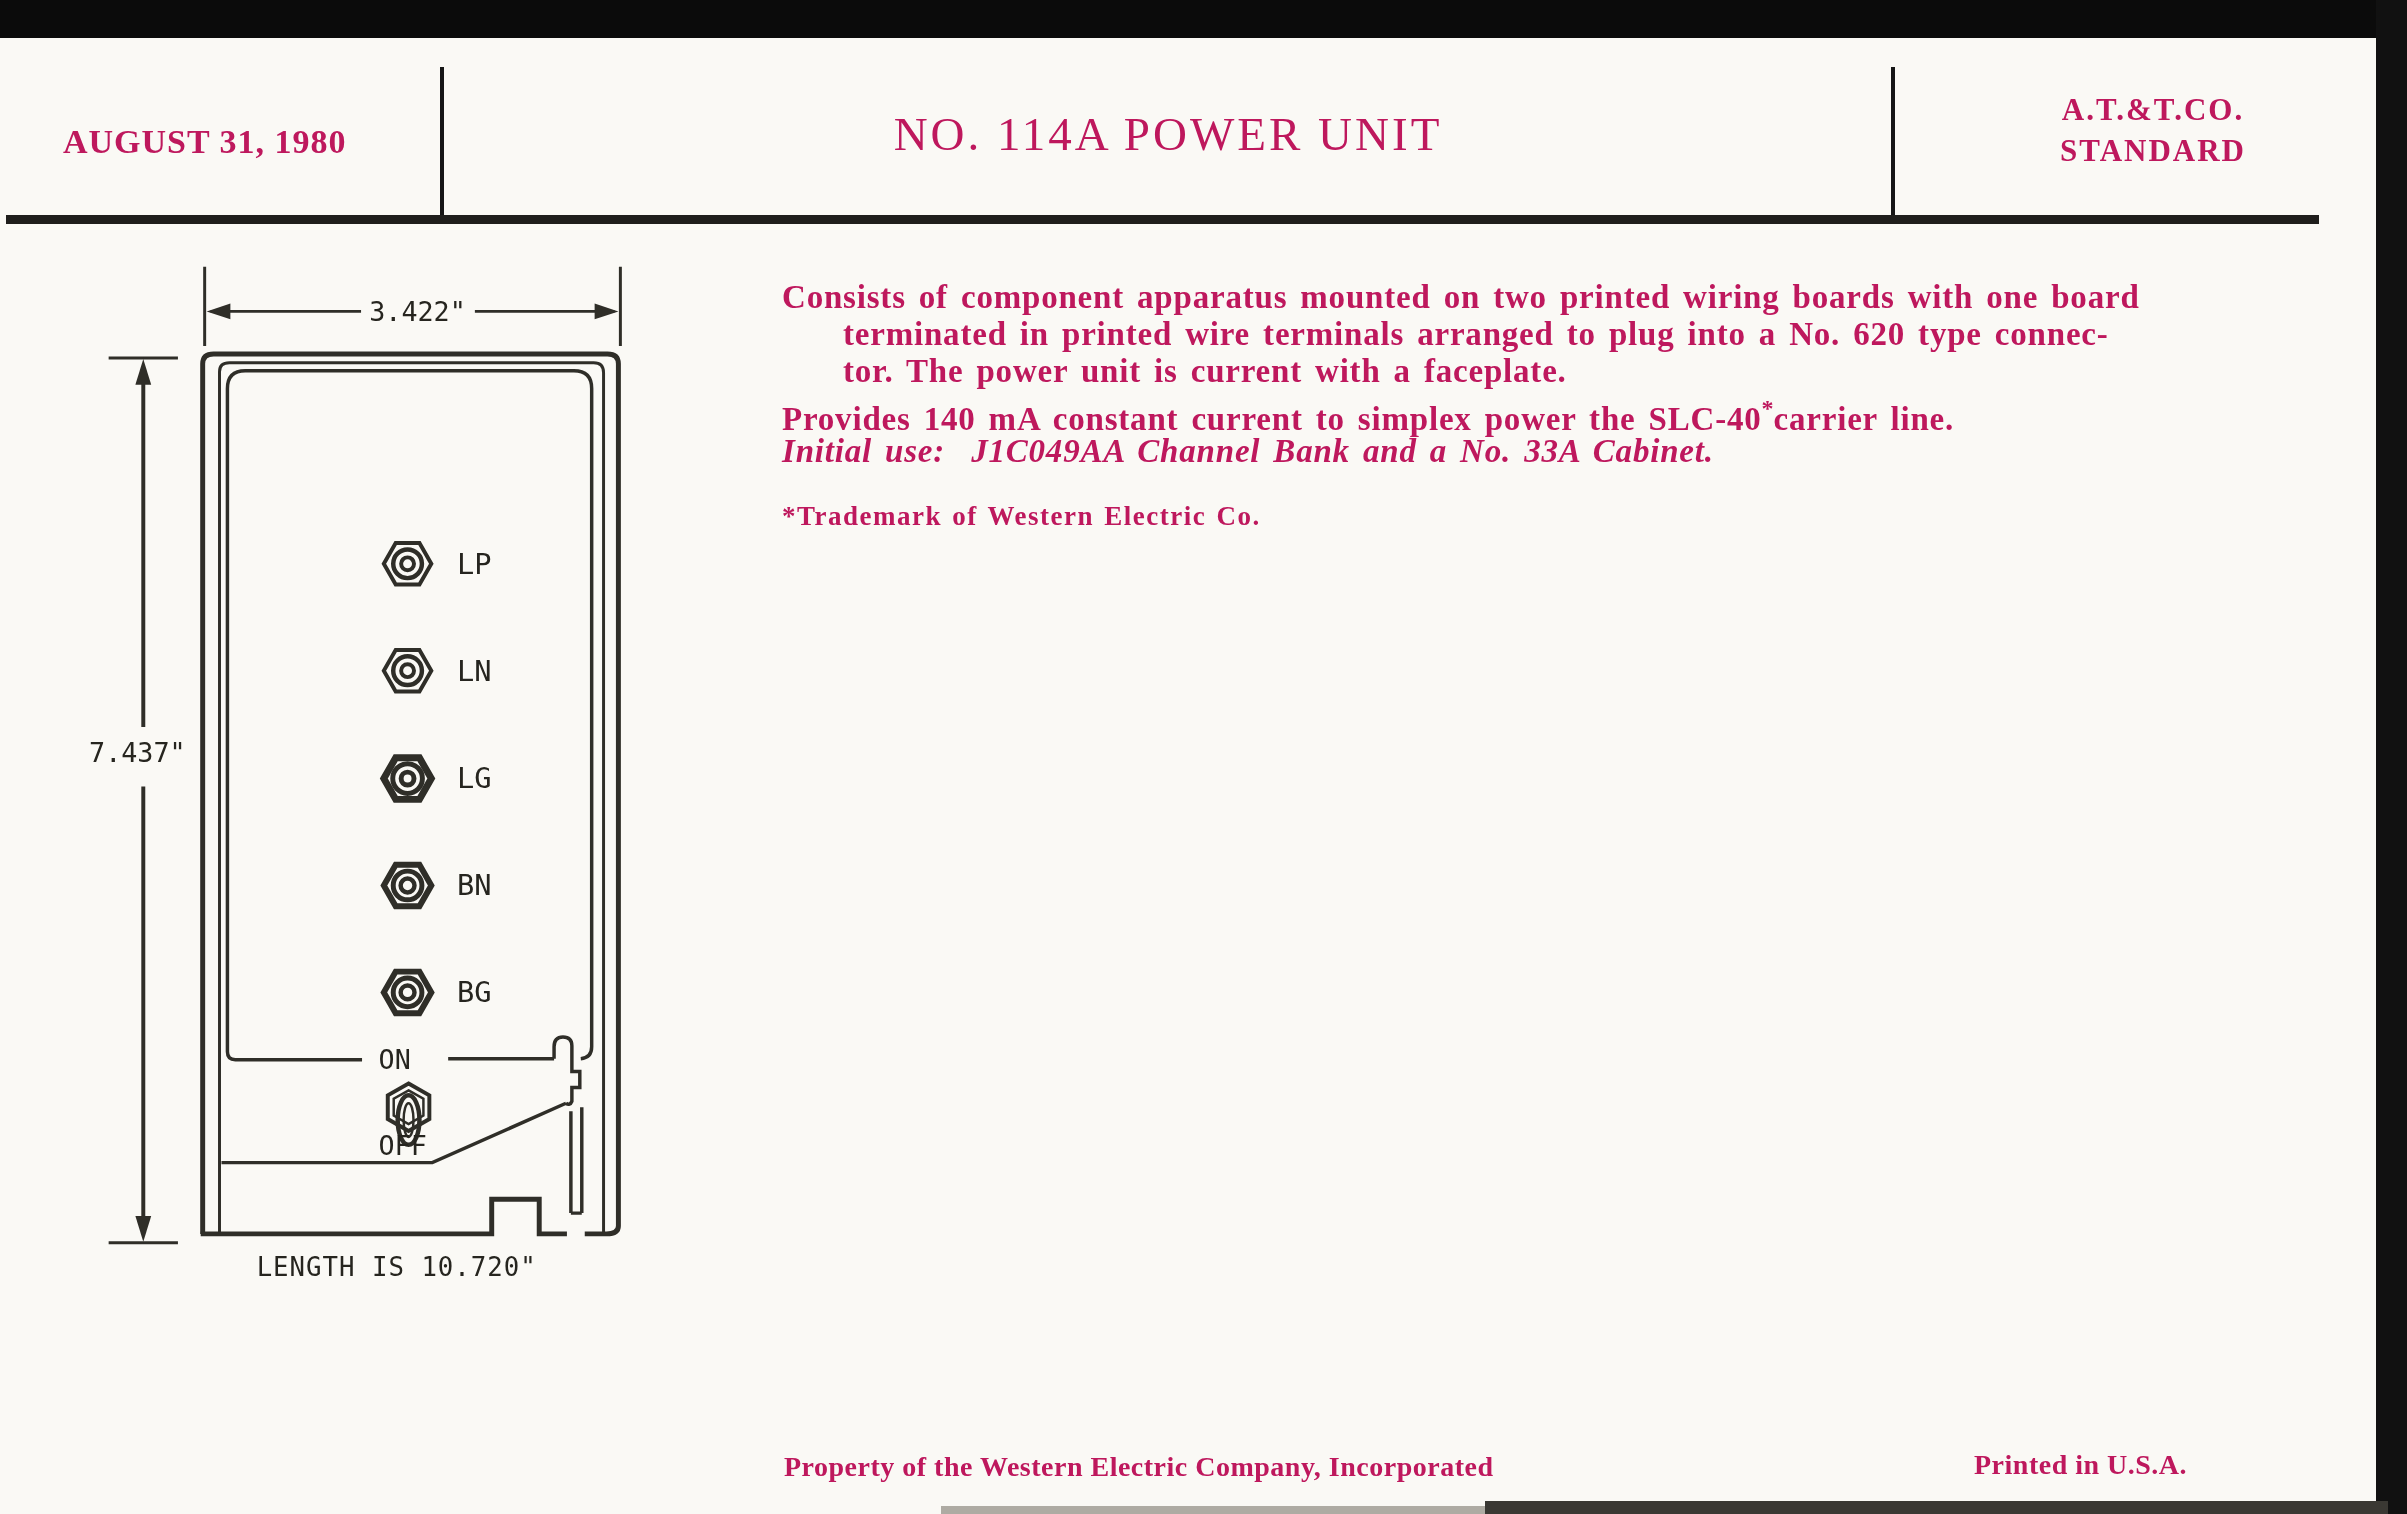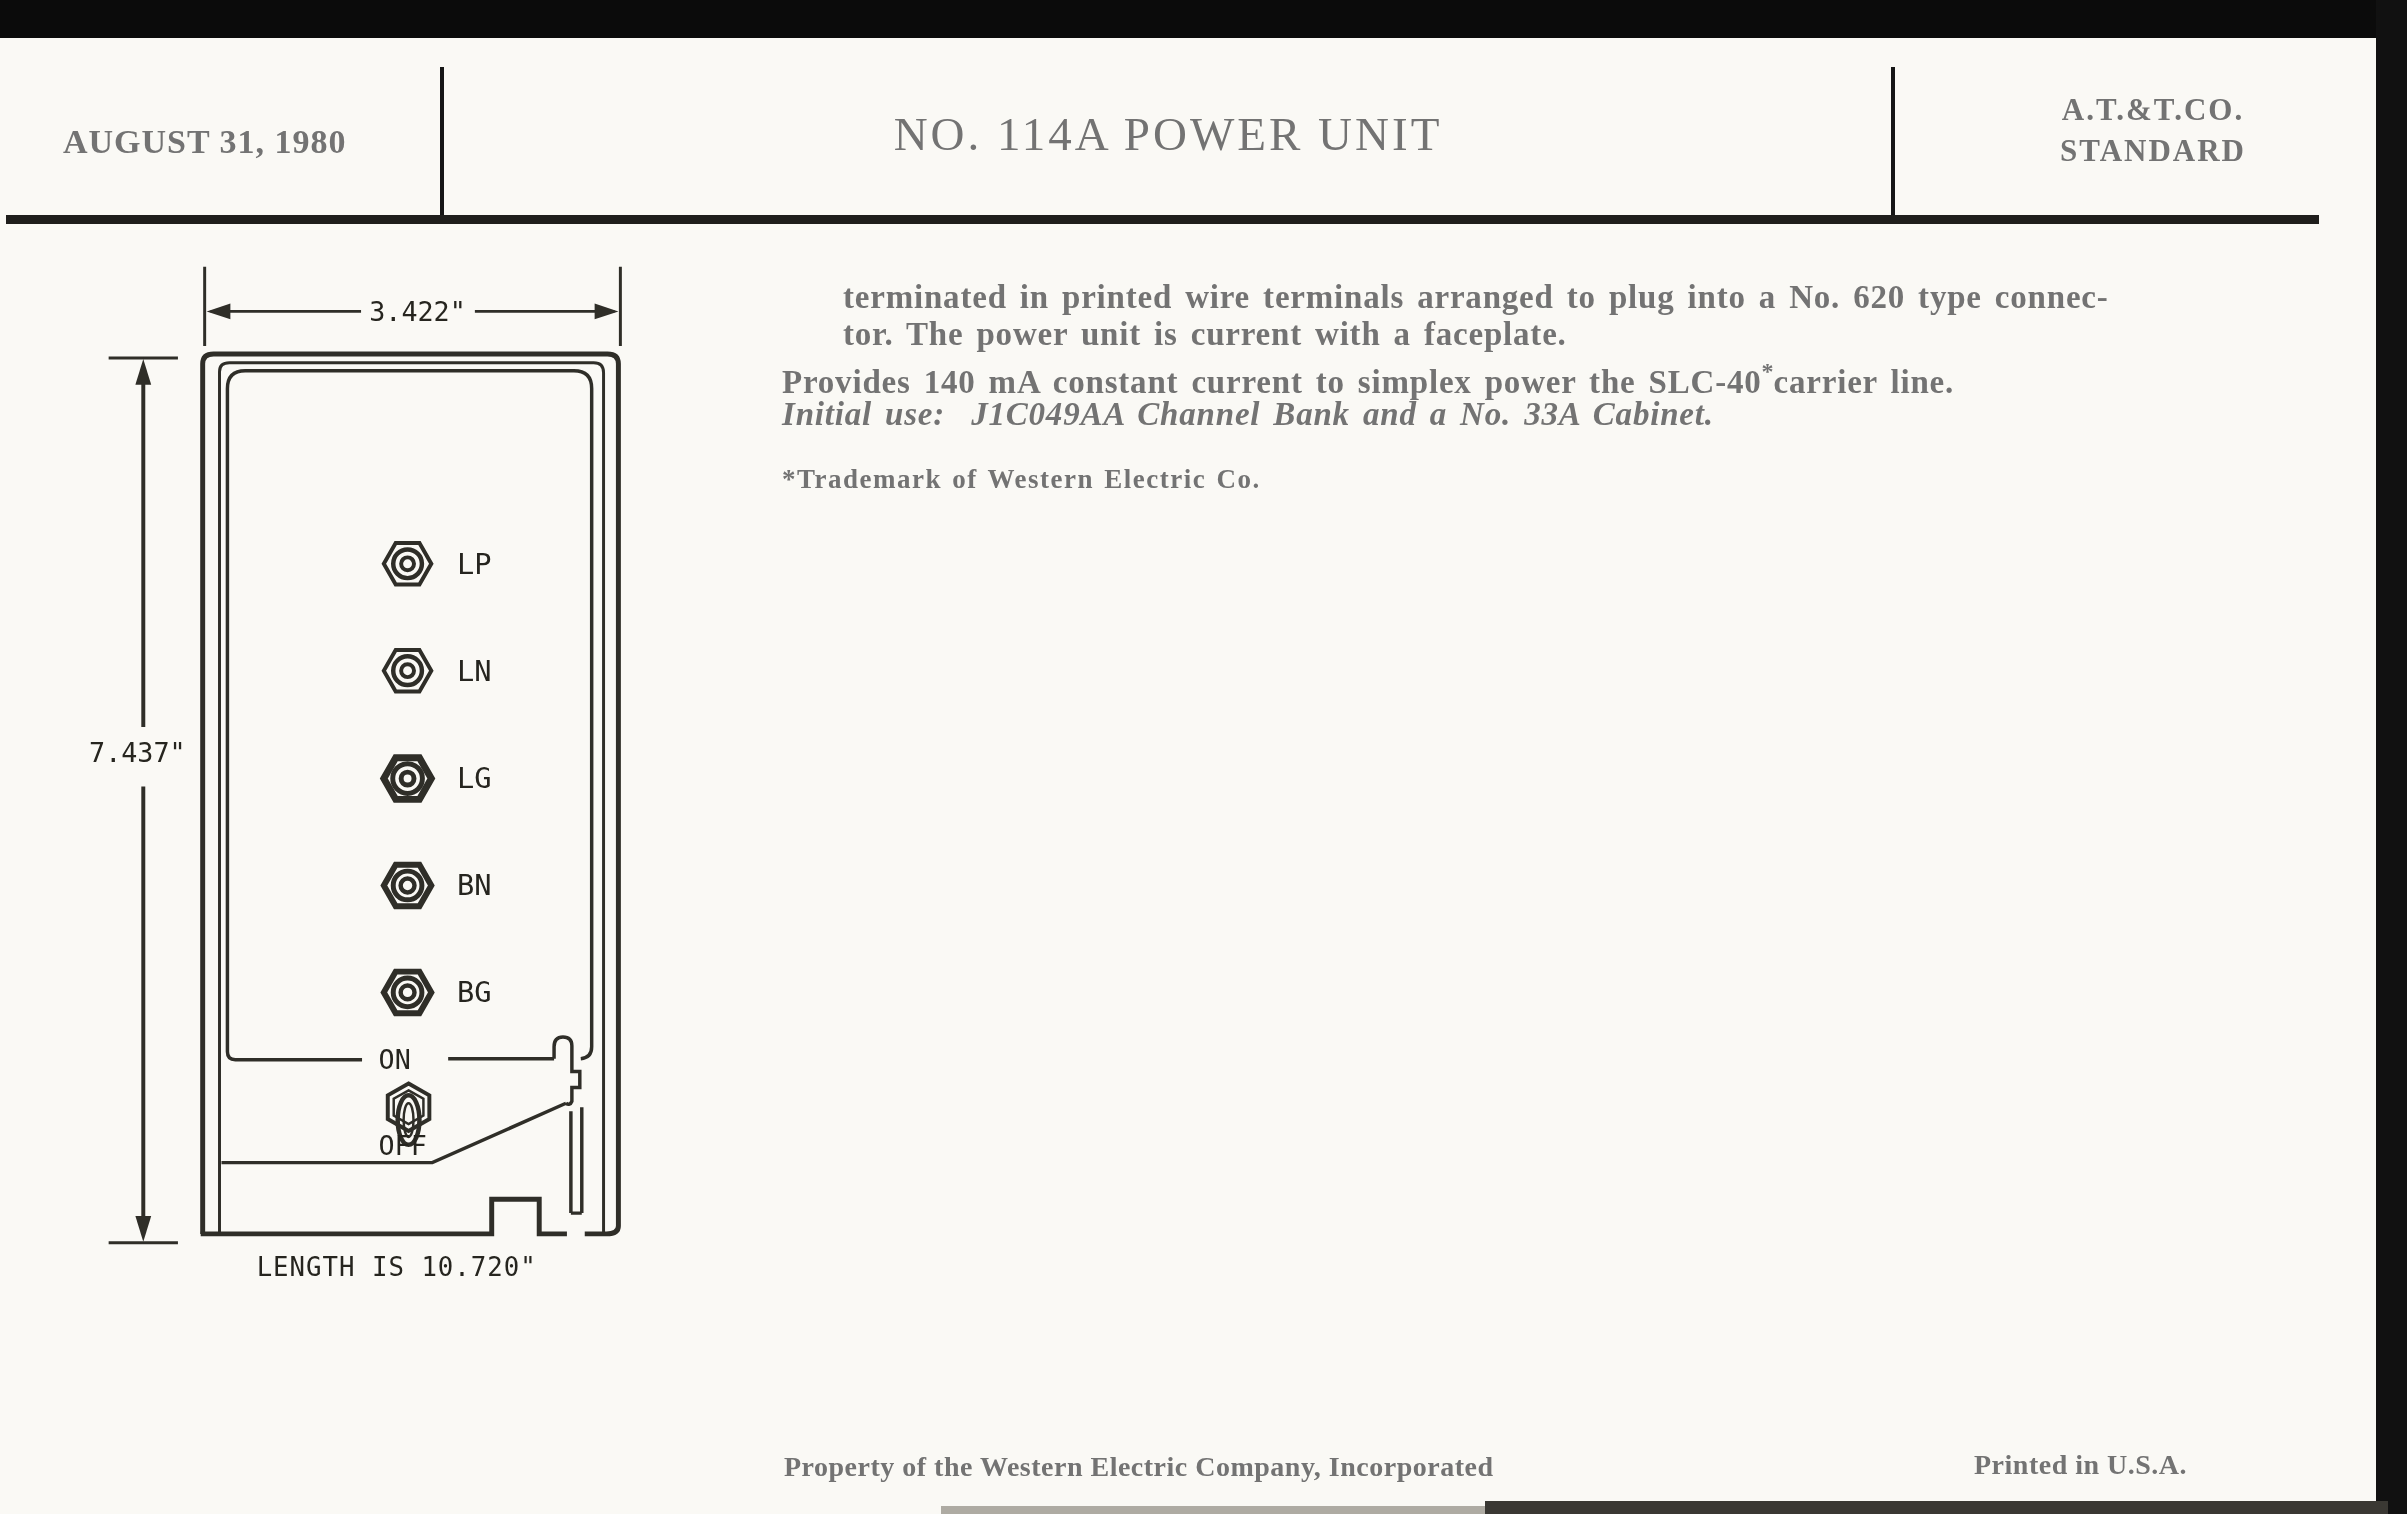--- a/index.html
+++ b/index.html
@@ -1,19 +1,19 @@
 <!DOCTYPE html>
 <html><head>
 <meta charset="utf-8">
 <style>
   html,body{margin:0;padding:0;background:#101010;}
   .page{
     position:relative; width:2408px; height:1515px;
     background:#faf9f5; overflow:hidden;
-    font-family:"Liberation Serif", serif; color:#737373;
+    font-family:"Liberation Serif", serif; color:#be185d;
   }
   
   .bar-top{position:absolute;left:0;top:0;width:2408px;height:38px;background:#0b0b0b;}
   .bar-right{position:absolute;right:0;top:0;width:32px;height:1515px;background:#111;}
   .smudge-mid{position:absolute;left:941px;top:1506px;width:554px;height:9px;background:#9b978e;opacity:.8;}
   .smudge-dark{position:absolute;left:1485px;top:1501px;width:903px;height:14px;background:#39producers;}
   .smudge-dark{position:absolute;left:1485px;top:1501px;width:903px;height:14px;background:#3a3833;}
   
   .hdr-date{position:absolute;left:63px;top:123px;font-size:34px;font-weight:bold;letter-spacing:1px;}
   .hdr-title{position:absolute;left:653px;top:107px;width:1030px;text-align:center;font-size:47px;font-weight:normal;letter-spacing:3px;}
@@ -53,20 +53,21 @@
   <div class="vdiv d1"></div>
   <div class="hdr-title">NO. 114A POWER UNIT</div>
   <div class="vdiv d2"></div>
   <div class="hdr-org">
     <div>A.T.&amp;T.CO.</div>
     <div>STANDARD</div>
   </div>
   <div class="hrule"></div>
 
   <div class="desc">
+    <span class="line">Consists of component apparatus mounted on two printed wiring boards with one board</span>
     <span class="line ind">terminated in printed wire terminals arranged to plug into a No. 620 type connec-</span>
     <span class="line ind">tor. The power unit is current with a faceplate.</span>
     <span class="line"><span>Provides 140 mA constant current to simplex power the SLC-40</span><sup>*</sup><span>carrier line.</span></span>
     <span class="line gap6">Initial use:  J1C049AA Channel Bank and a No. 33A Cabinet.</span>
     <span class="line tm-note">*Trademark of Western Electric Co.</span>
   </div>
 
   <svg class="drawing" width="614" height="1069" viewBox="0 0 620 1080">
 
     <g>

